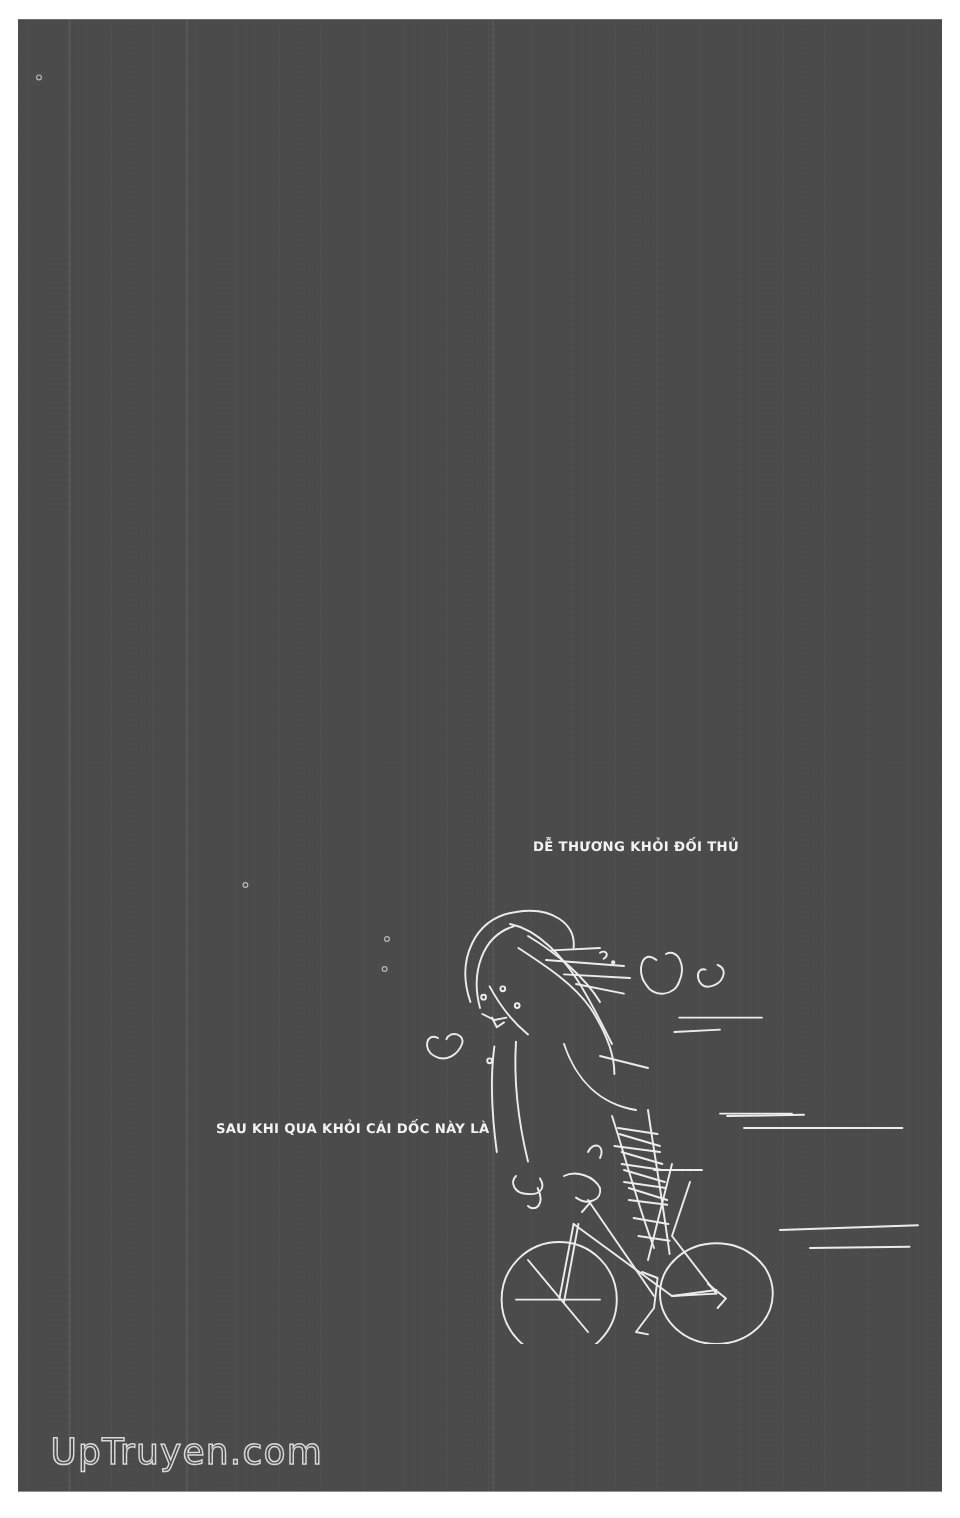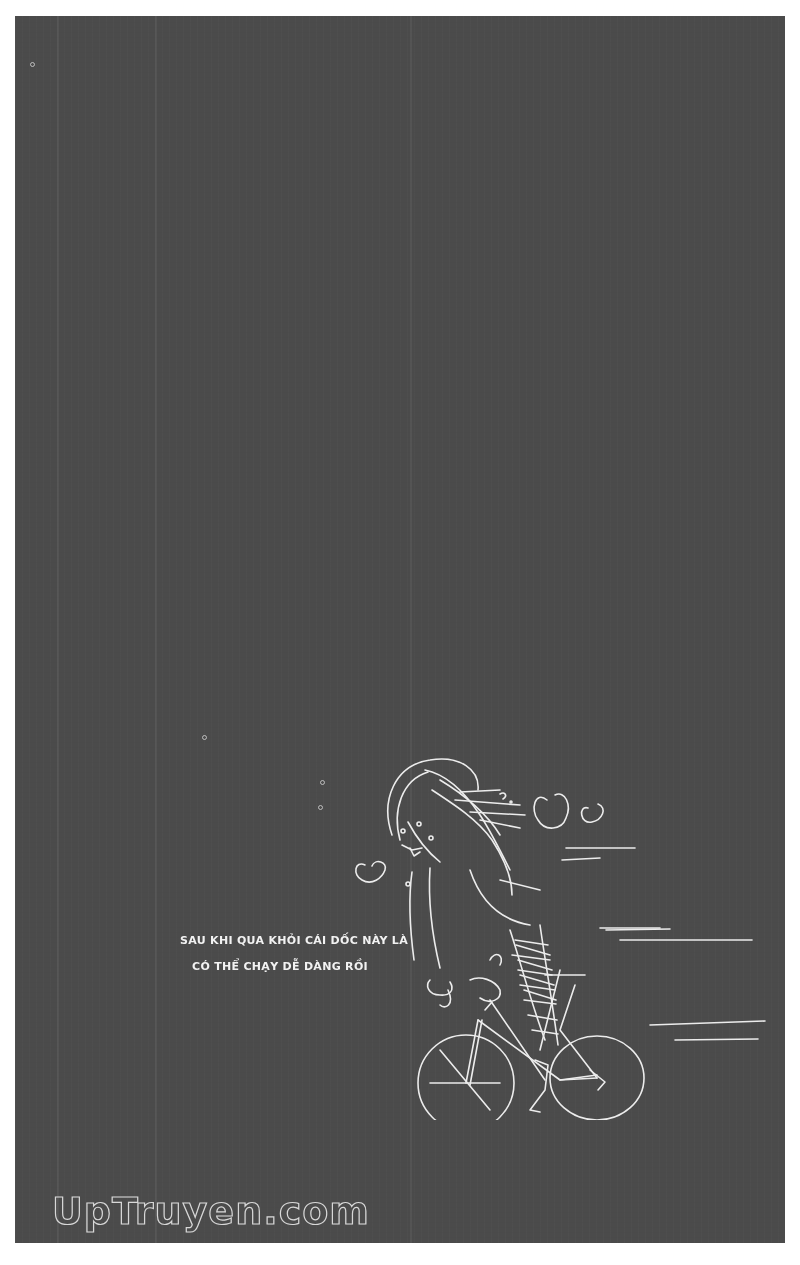--- a/index.html
+++ b/index.html
@@ -55,25 +55,25 @@
   }
   .drawing {
     position: absolute;
     left: 300px;
     top: 740px;
     width: 480px;
     height: 380px;
   }
   .watermark {
     position: absolute;
-    left: 52px;
+    left: 42px;
     top: 1187px;
     font-family: "DejaVu Sans", sans-serif;
-    font-weight: bold;
-    font-size: 38px;
+    font-weight: normal;
+    font-size: 30px;
     color: transparent;
     -webkit-text-stroke: 1.2px #d8d8d8;
     letter-spacing: 1px;
     line-height: 48px;
   }
   .speck {
     position: absolute;
     width: 3px;
     height: 3px;
     border-radius: 50%;
@@ -88,25 +88,25 @@
   <div class="seam" style="left:140px"></div>
   <div class="seam" style="left:395px"></div>
 </div>
 
 <div class="speck" style="left:30px;top:62px"></div>
 <div class="speck" style="left:202px;top:735px"></div>
 <div class="speck" style="left:318px;top:805px"></div>
 <div class="speck" style="left:320px;top:780px"></div>
 
 <div id="caption-top" class="caption">
+  <span>DỄ THƯƠNG KHỎI ĐỐI THỦ</span>
 </div>
 
 <div id="caption-left" class="caption">
   <span>SAU KHI QUA KHỎI CÁI DỐC NÀY LÀ</span>
-  <span>CÓ THỂ CHẠY DỄ DÀNG RỒI</span>
 </div>
 
 <svg class="drawing" viewBox="300 740 480 380" xmlns="http://www.w3.org/2000/svg" fill="none" stroke="#ececec" stroke-width="1.6" stroke-linecap="round" stroke-linejoin="round">
 
   <g>
     <path d="M392 835 C380 800, 395 765, 430 760 C460 755, 480 770, 478 790"></path>
     <path d="M400 840 C392 810, 402 780, 428 772"></path>
     <path d="M425 770 C450 775, 470 800, 480 815 C490 830, 500 850, 510 870"></path>
     <path d="M440 780 C465 795, 488 815, 500 835"></path>
     <path d="M432 790 C455 805, 478 820, 492 840 C505 860, 512 880, 512 895"></path>

